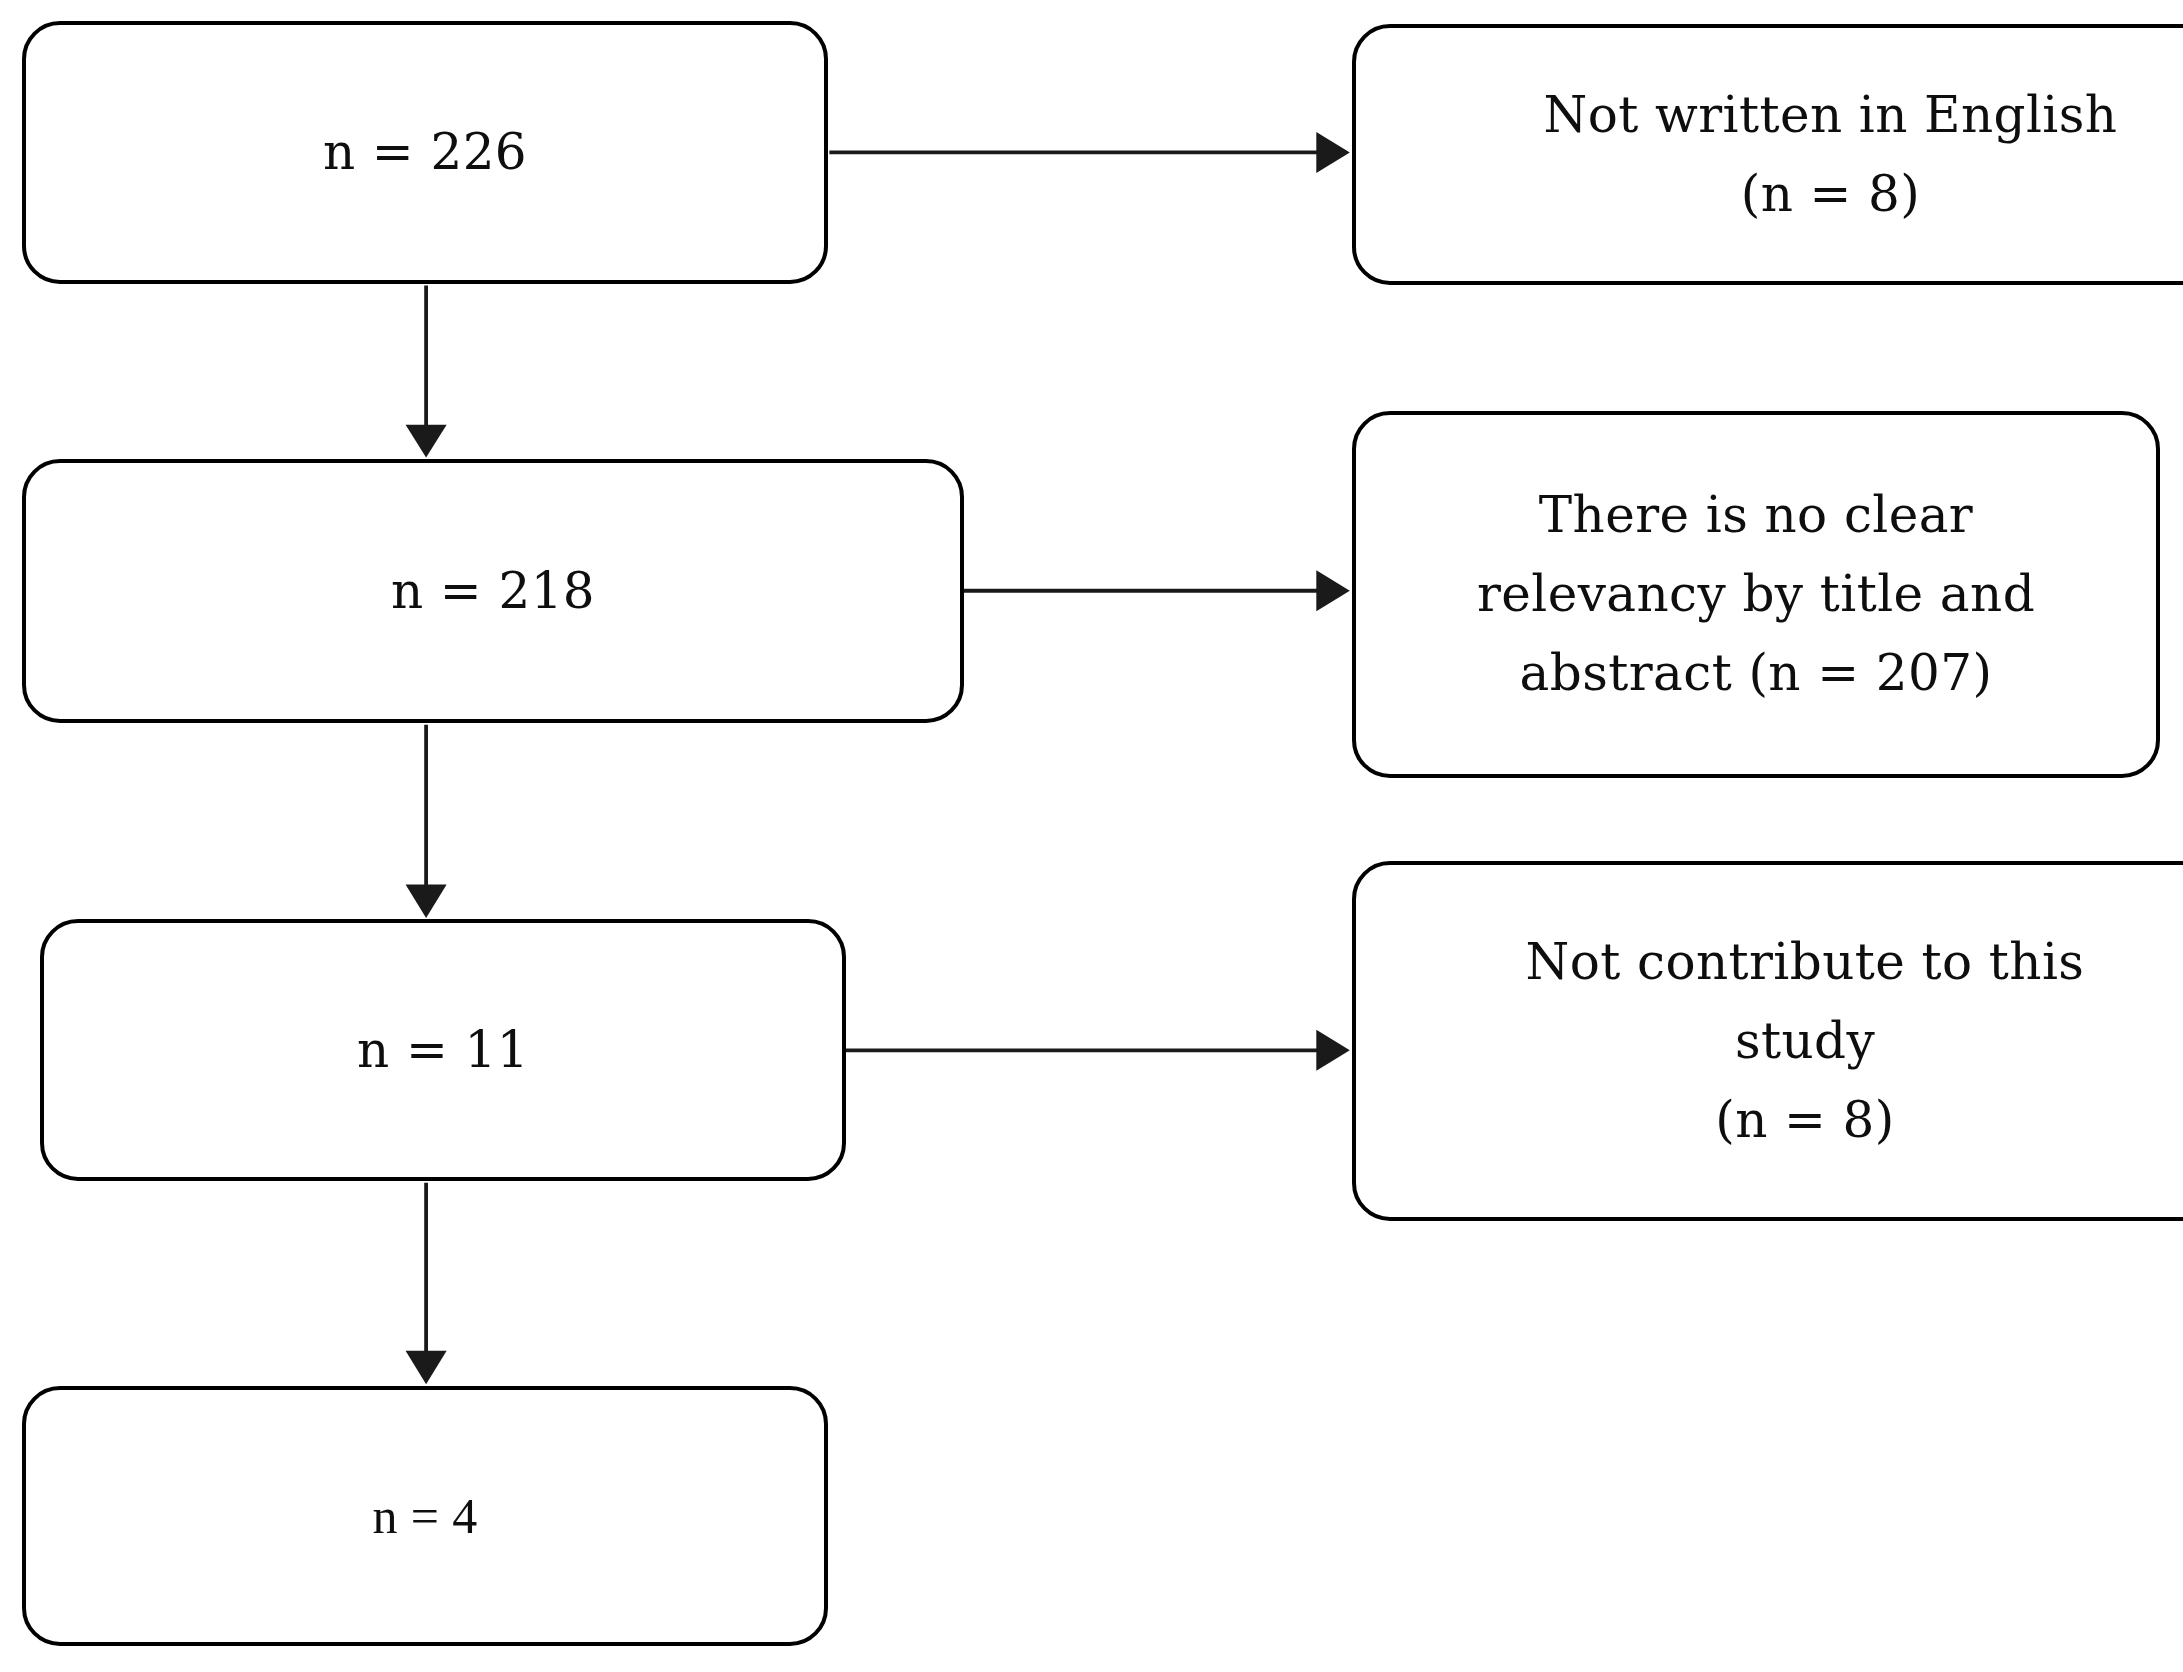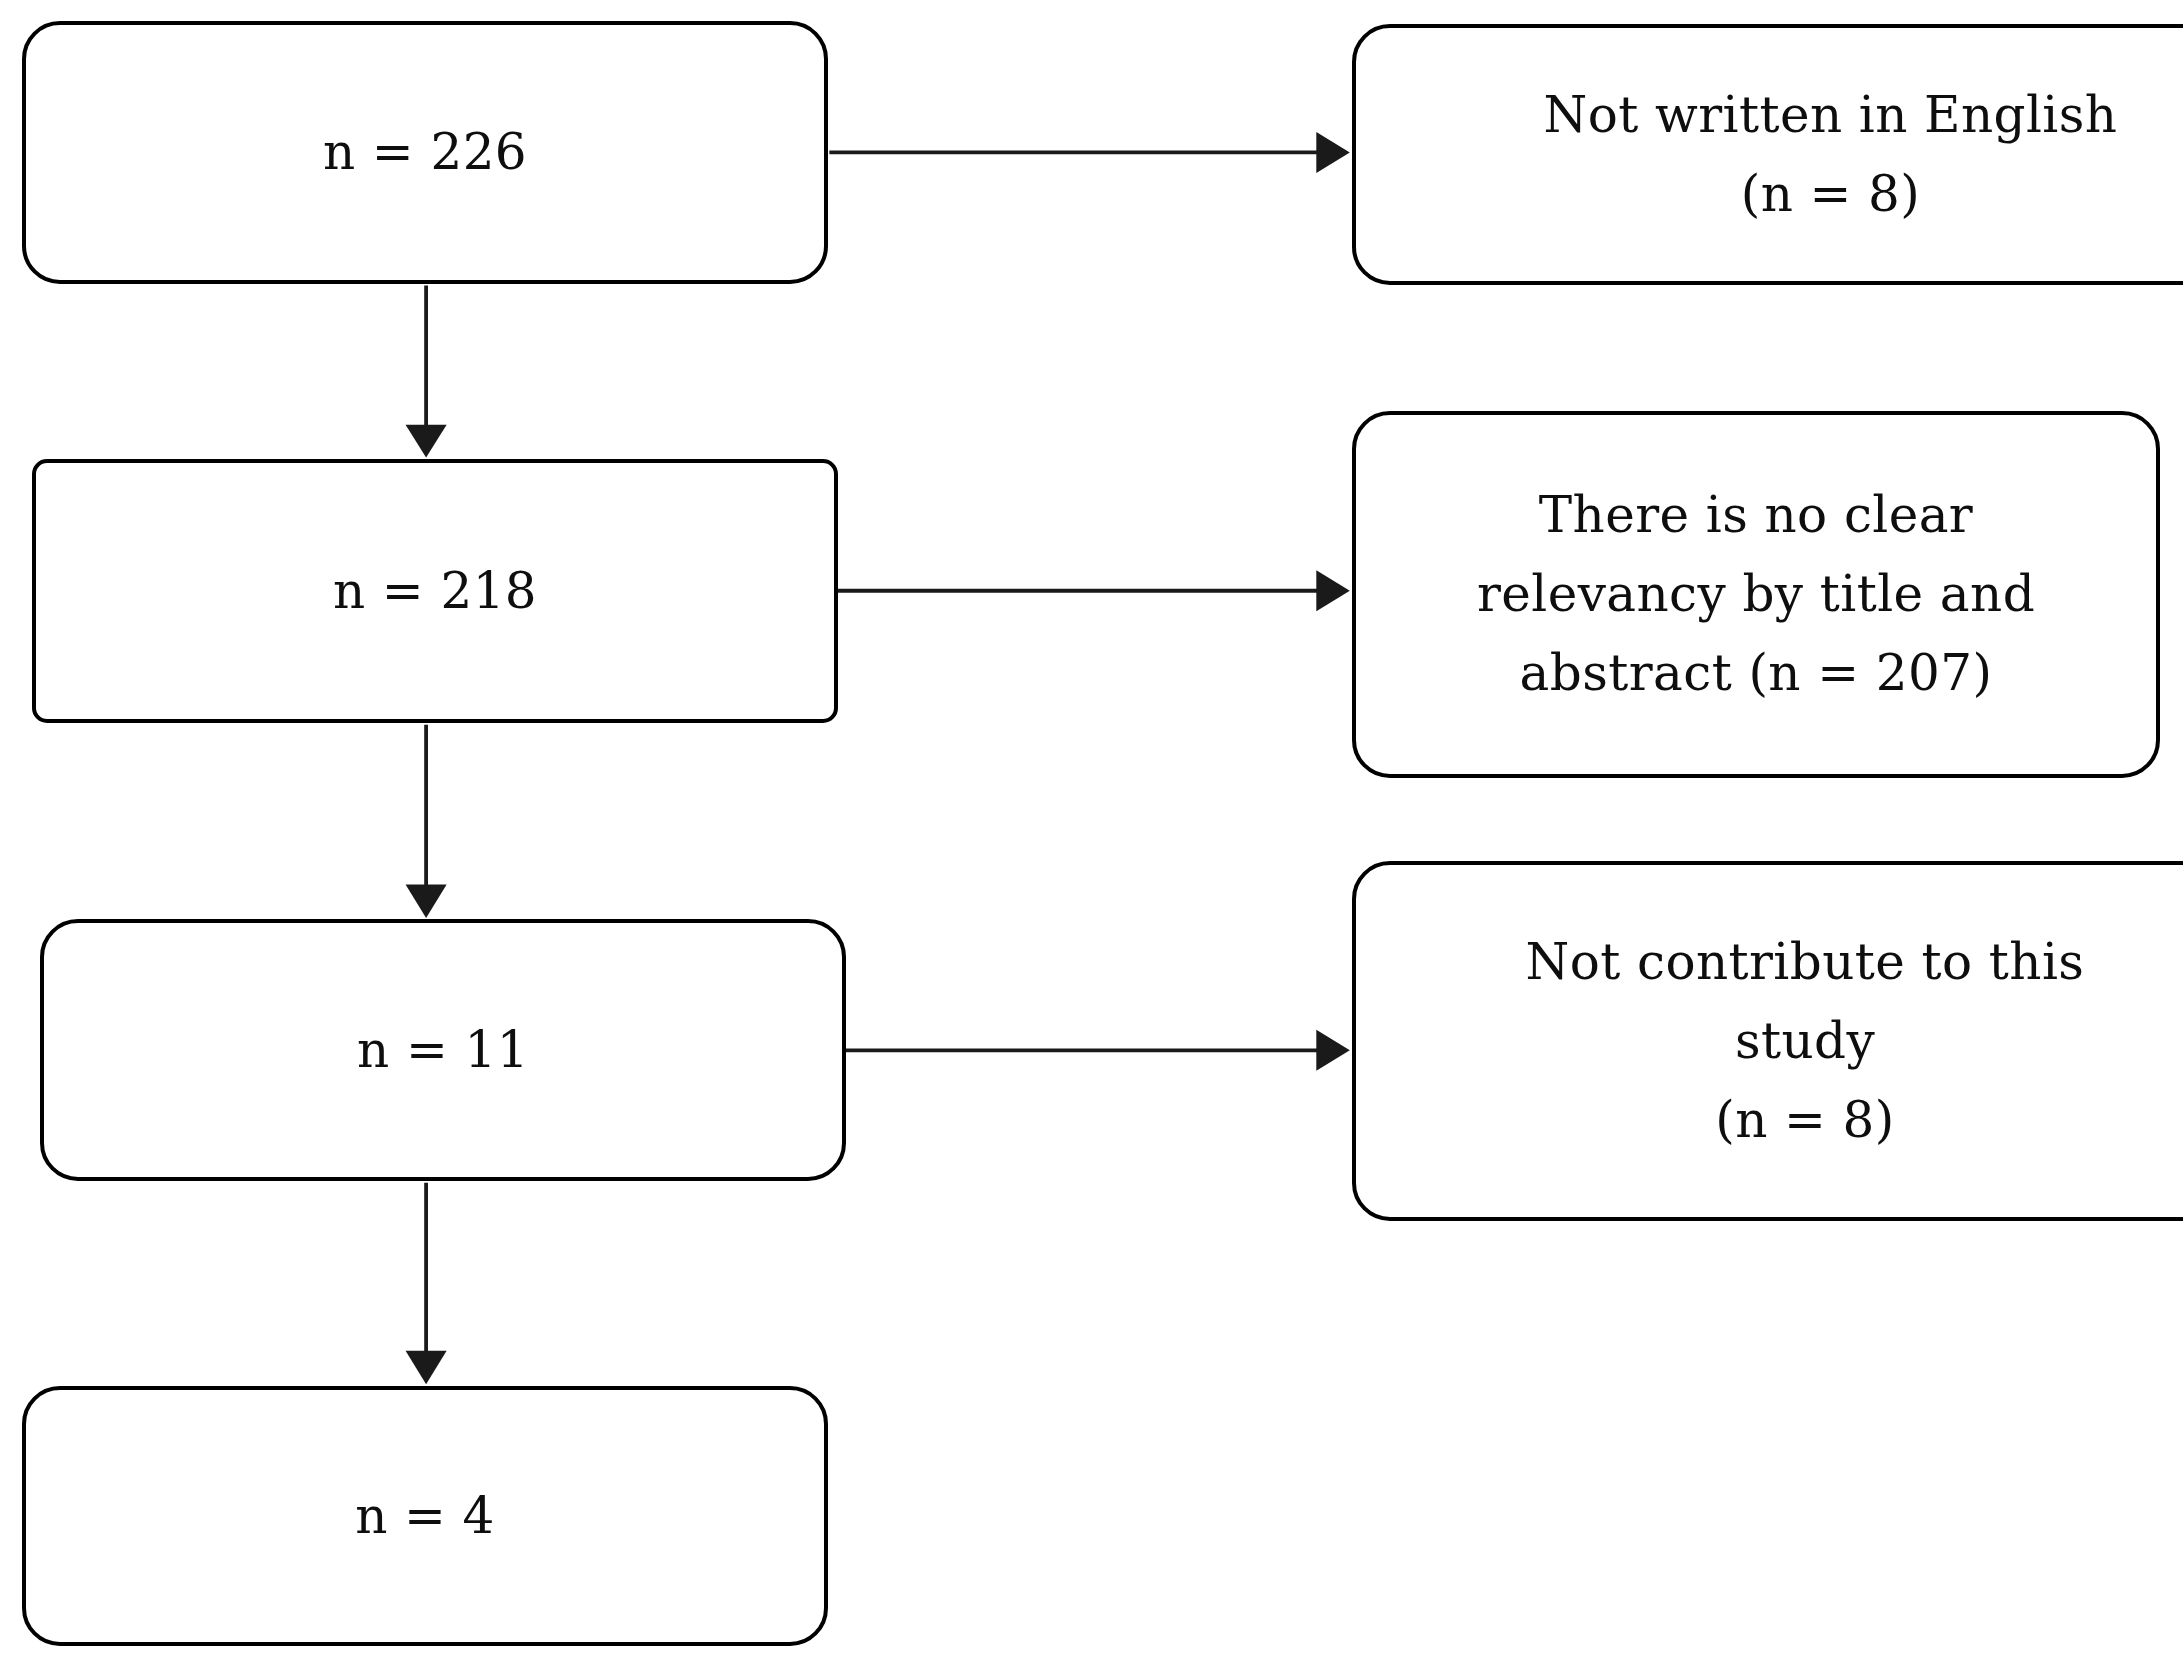--- a/index.html
+++ b/index.html
@@ -26,23 +26,23 @@
     justify-content: center;
     text-align: center;
     color: var(--ink, #0e0e0e);
     font-size: 50px;
     line-height: 1.58;
     white-space: pre-line;
     letter-spacing: 0.4px;
   }
   
   .l1 { left: 22px;   top: 21px;   width: 806px; height: 263px; justify-content: center; }
-  .l2 { left: 32px;   top: 459px;  width: 806px; height: 264px; border-radius: 15px; }
+  .l2 { left: 22px;   top: 459px;  width: 942px; height: 264px; }
   .l3 { left: 40px;   top: 919px; width: 806px; height: 262px; }
-  .l4 { left: 22px;   top: 1386px; width: 806px; height: 260px; }
+  .l4 { left: 22px;   top: 1386px; width: 806px; height: 260px; font-family: Liberation Serif, serif; }
   
   .r1 { left: 1352px; top: 24px;   width: 957px; height: 261px; }
   .r2 { left: 1352px; top: 411px;  width: 808px; height: 367px; }
   .r3 { left: 1352px; top: 861px; width: 906px; height: 360px; }
   #arrow-layer {
     position: absolute;
     left: 0; top: 0;
     width: 2183px;
     height: 1673px;
     pointer-events: none;

